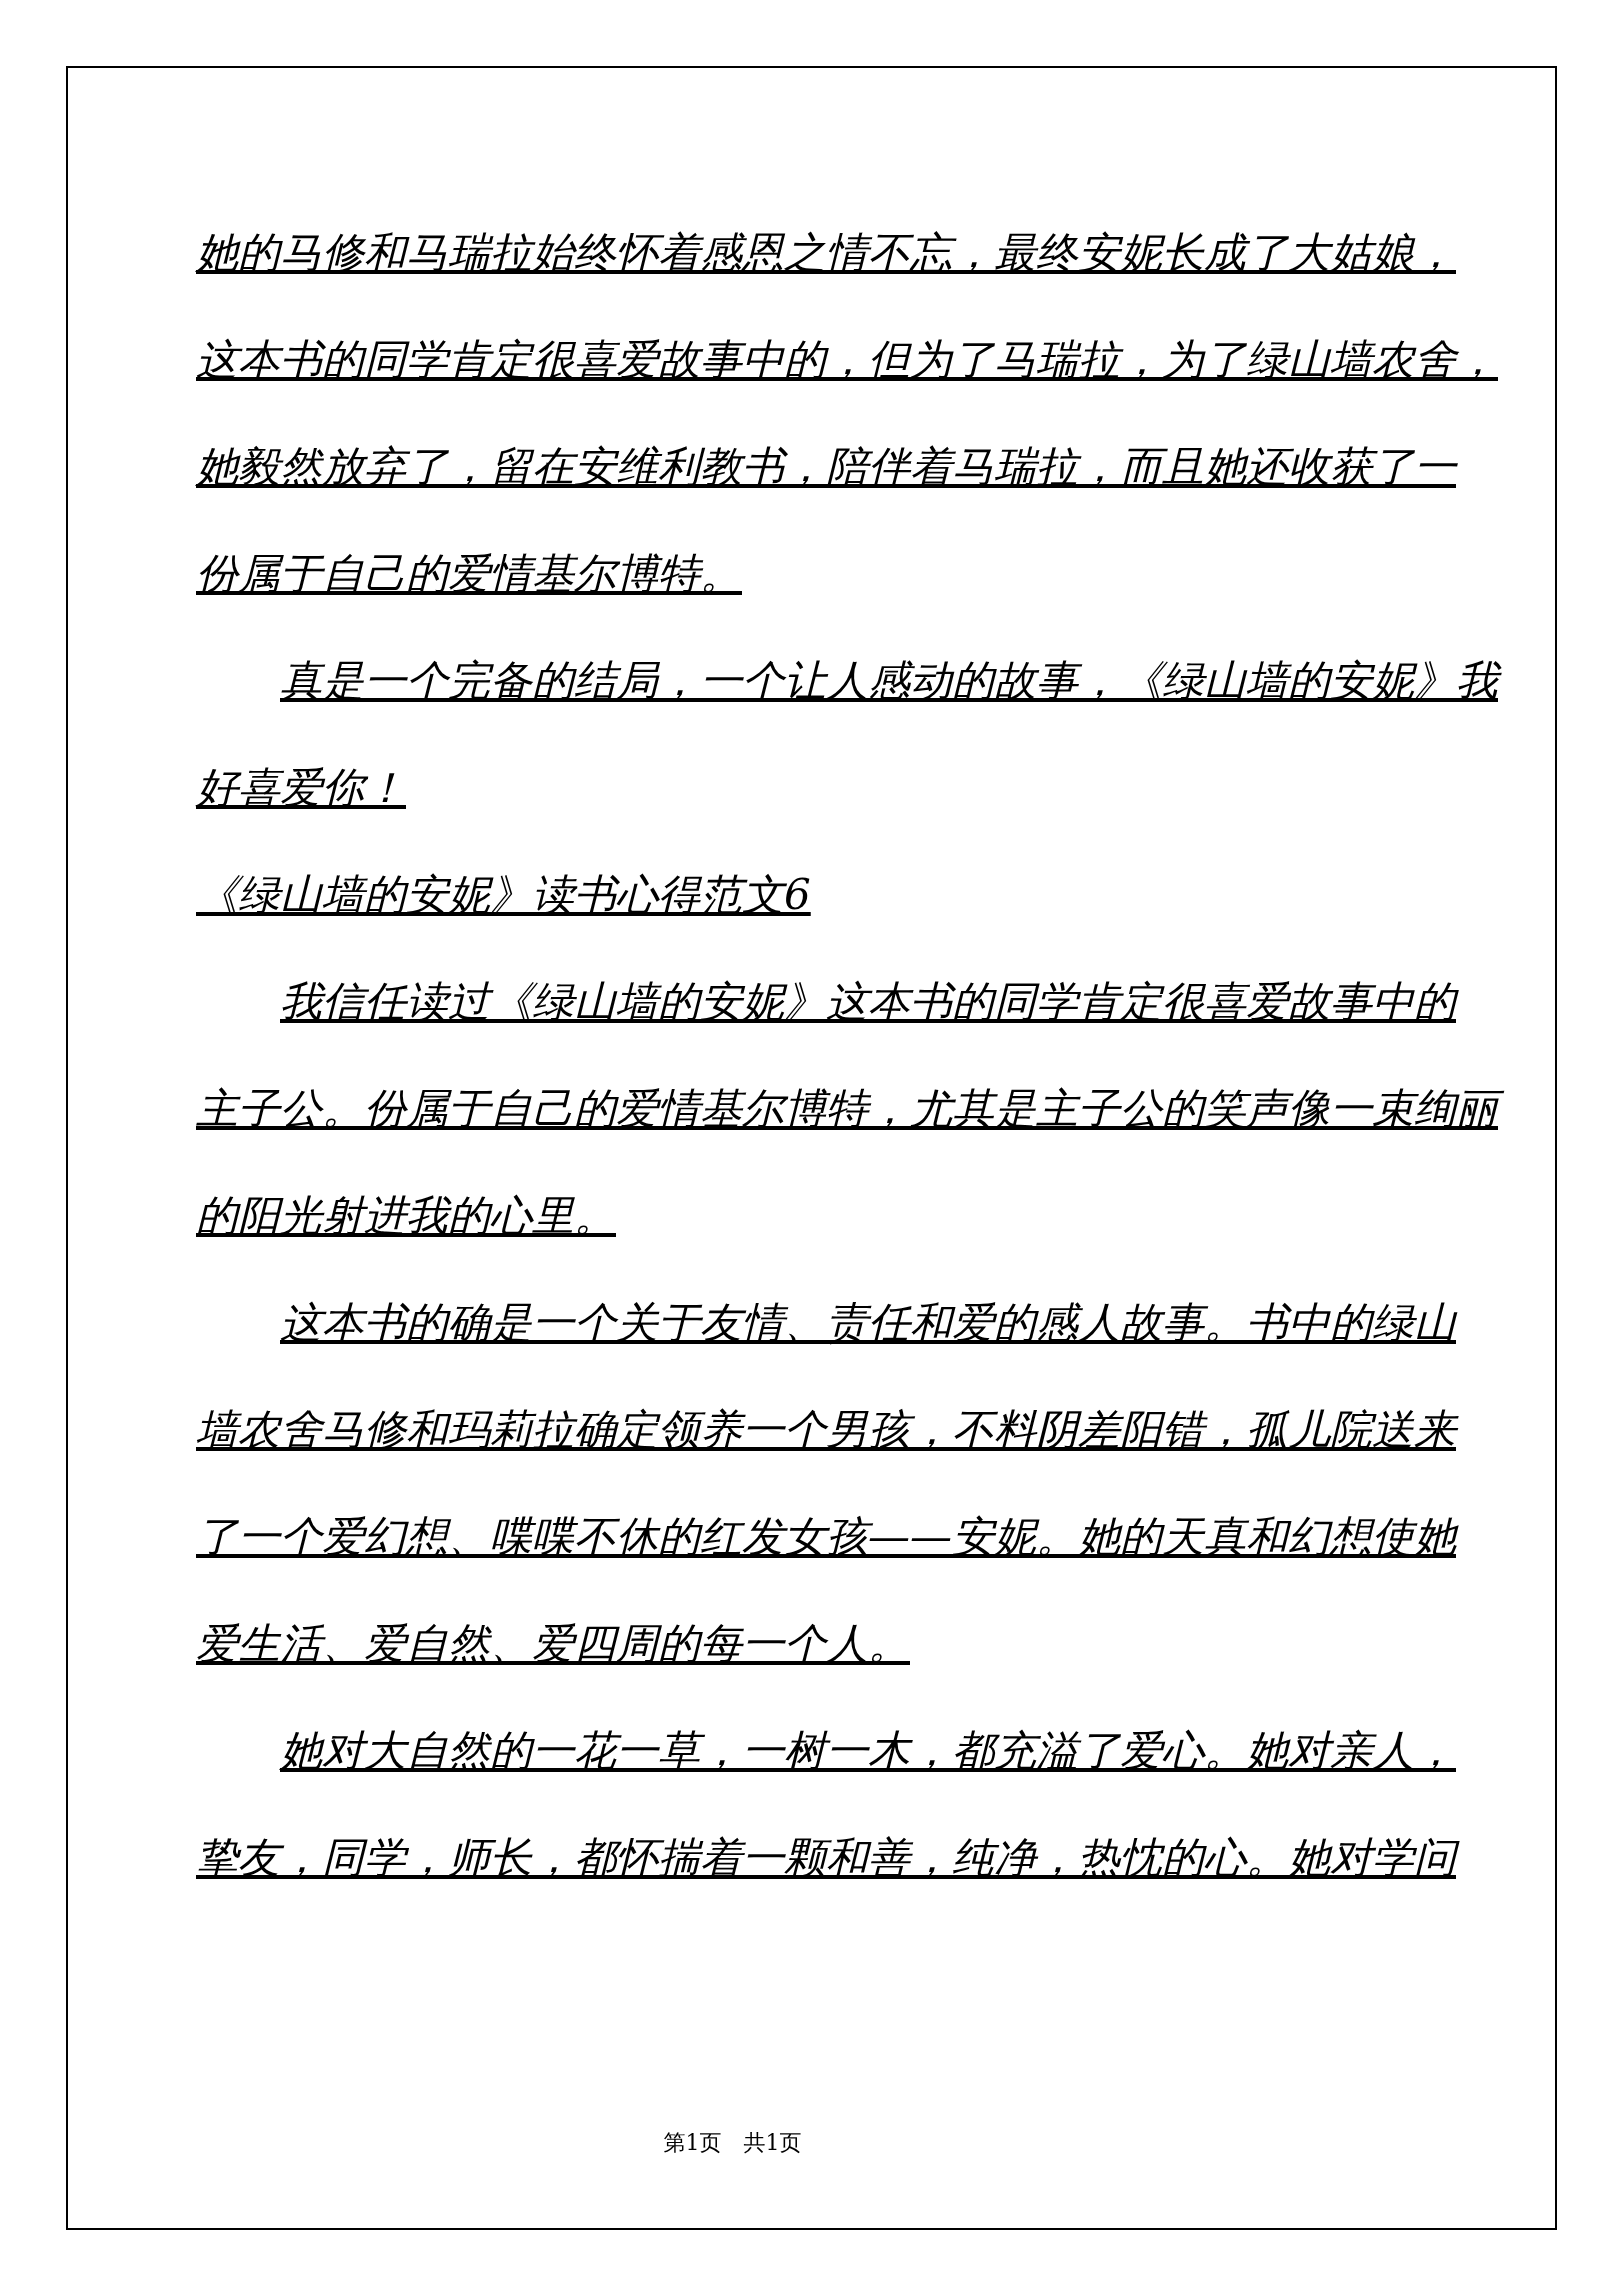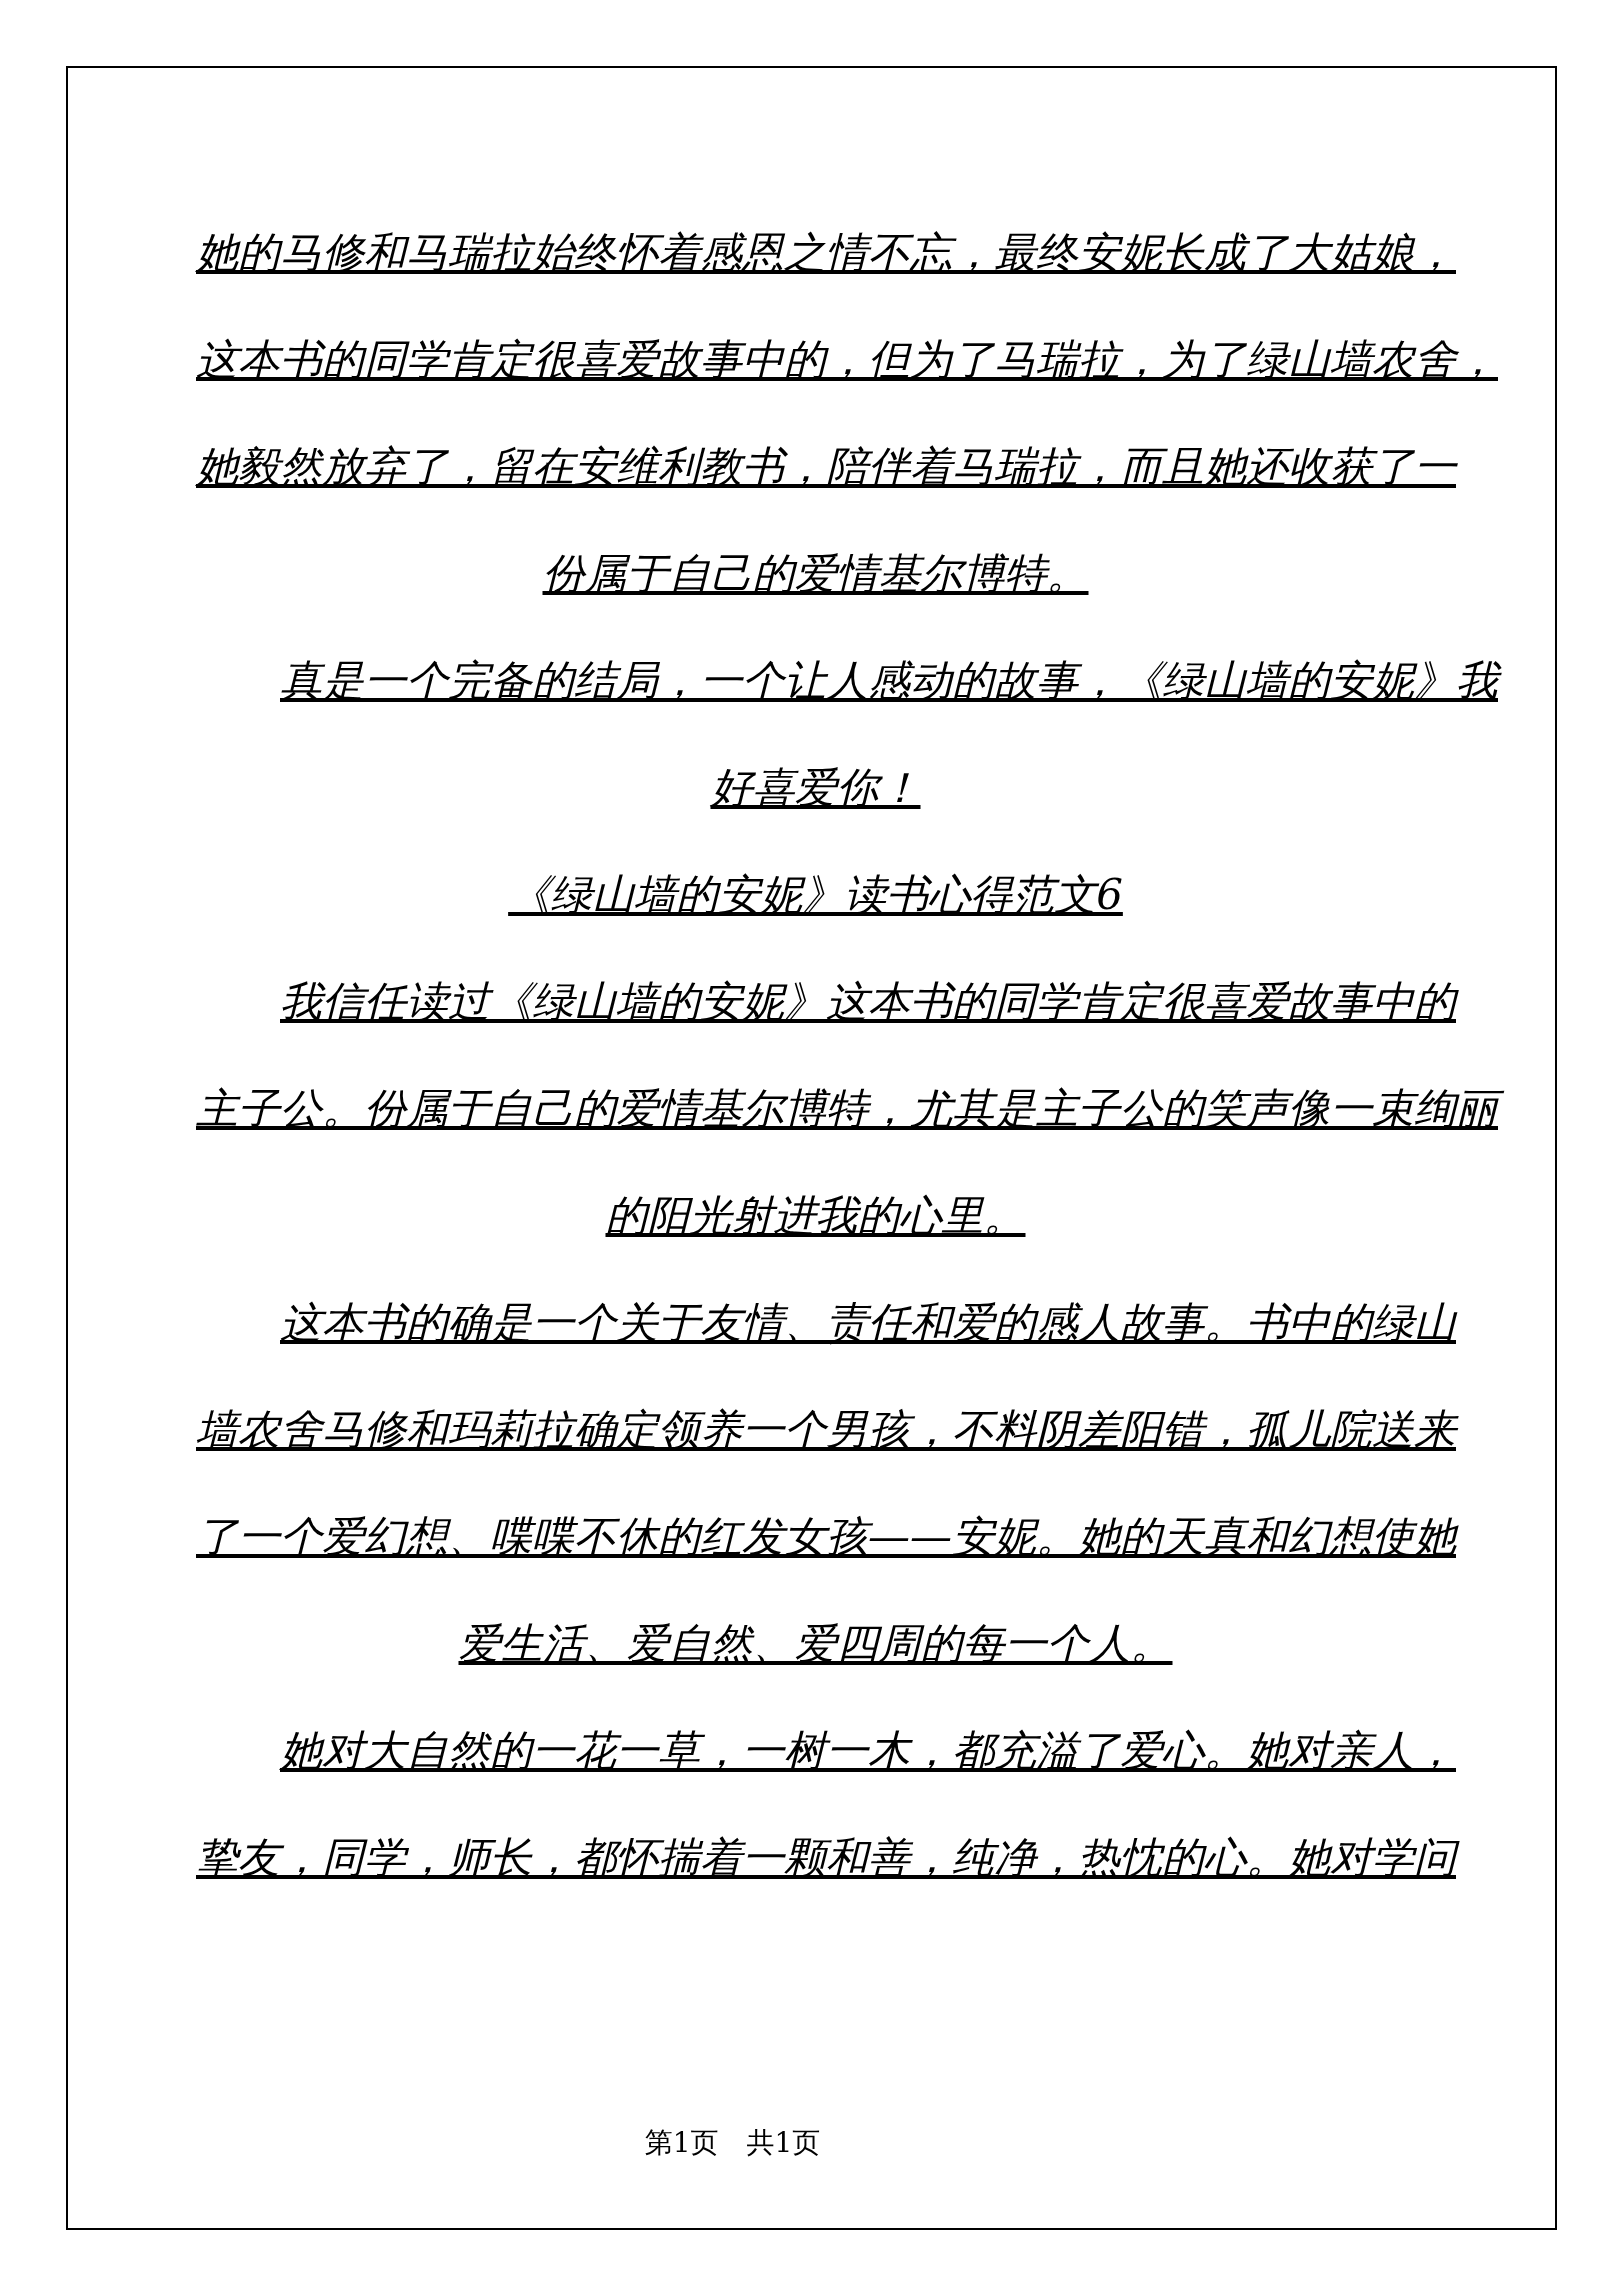--- a/index.html
+++ b/index.html
@@ -33,37 +33,37 @@
     font-size: 42px;
     font-style: italic;
     font-weight: normal;
     color: #000000;
     text-decoration: underline;
   }
   .line {
     height: 107px;
     line-height: 107px;
     white-space: nowrap;
-    text-align: center;
+    text-align: left;
   }
   .line.justify {
     text-align: justify;
     text-align-last: justify;
     text-justify: inter-character;
   }
   .line.indent {
     text-indent: 84px;
   }
   .footer {
     position: absolute;
     left: 66px;
     top: 2128px;
     width: 1333px;
     text-align: center;
-    font-size: 28px;
+    font-size: 22px;
     line-height: 29px;
     font-style: normal;
     color: #000000;
   }
 </style>
 </head>
 <body>
 
 <div class="page">
   <div class="page-border"></div>

